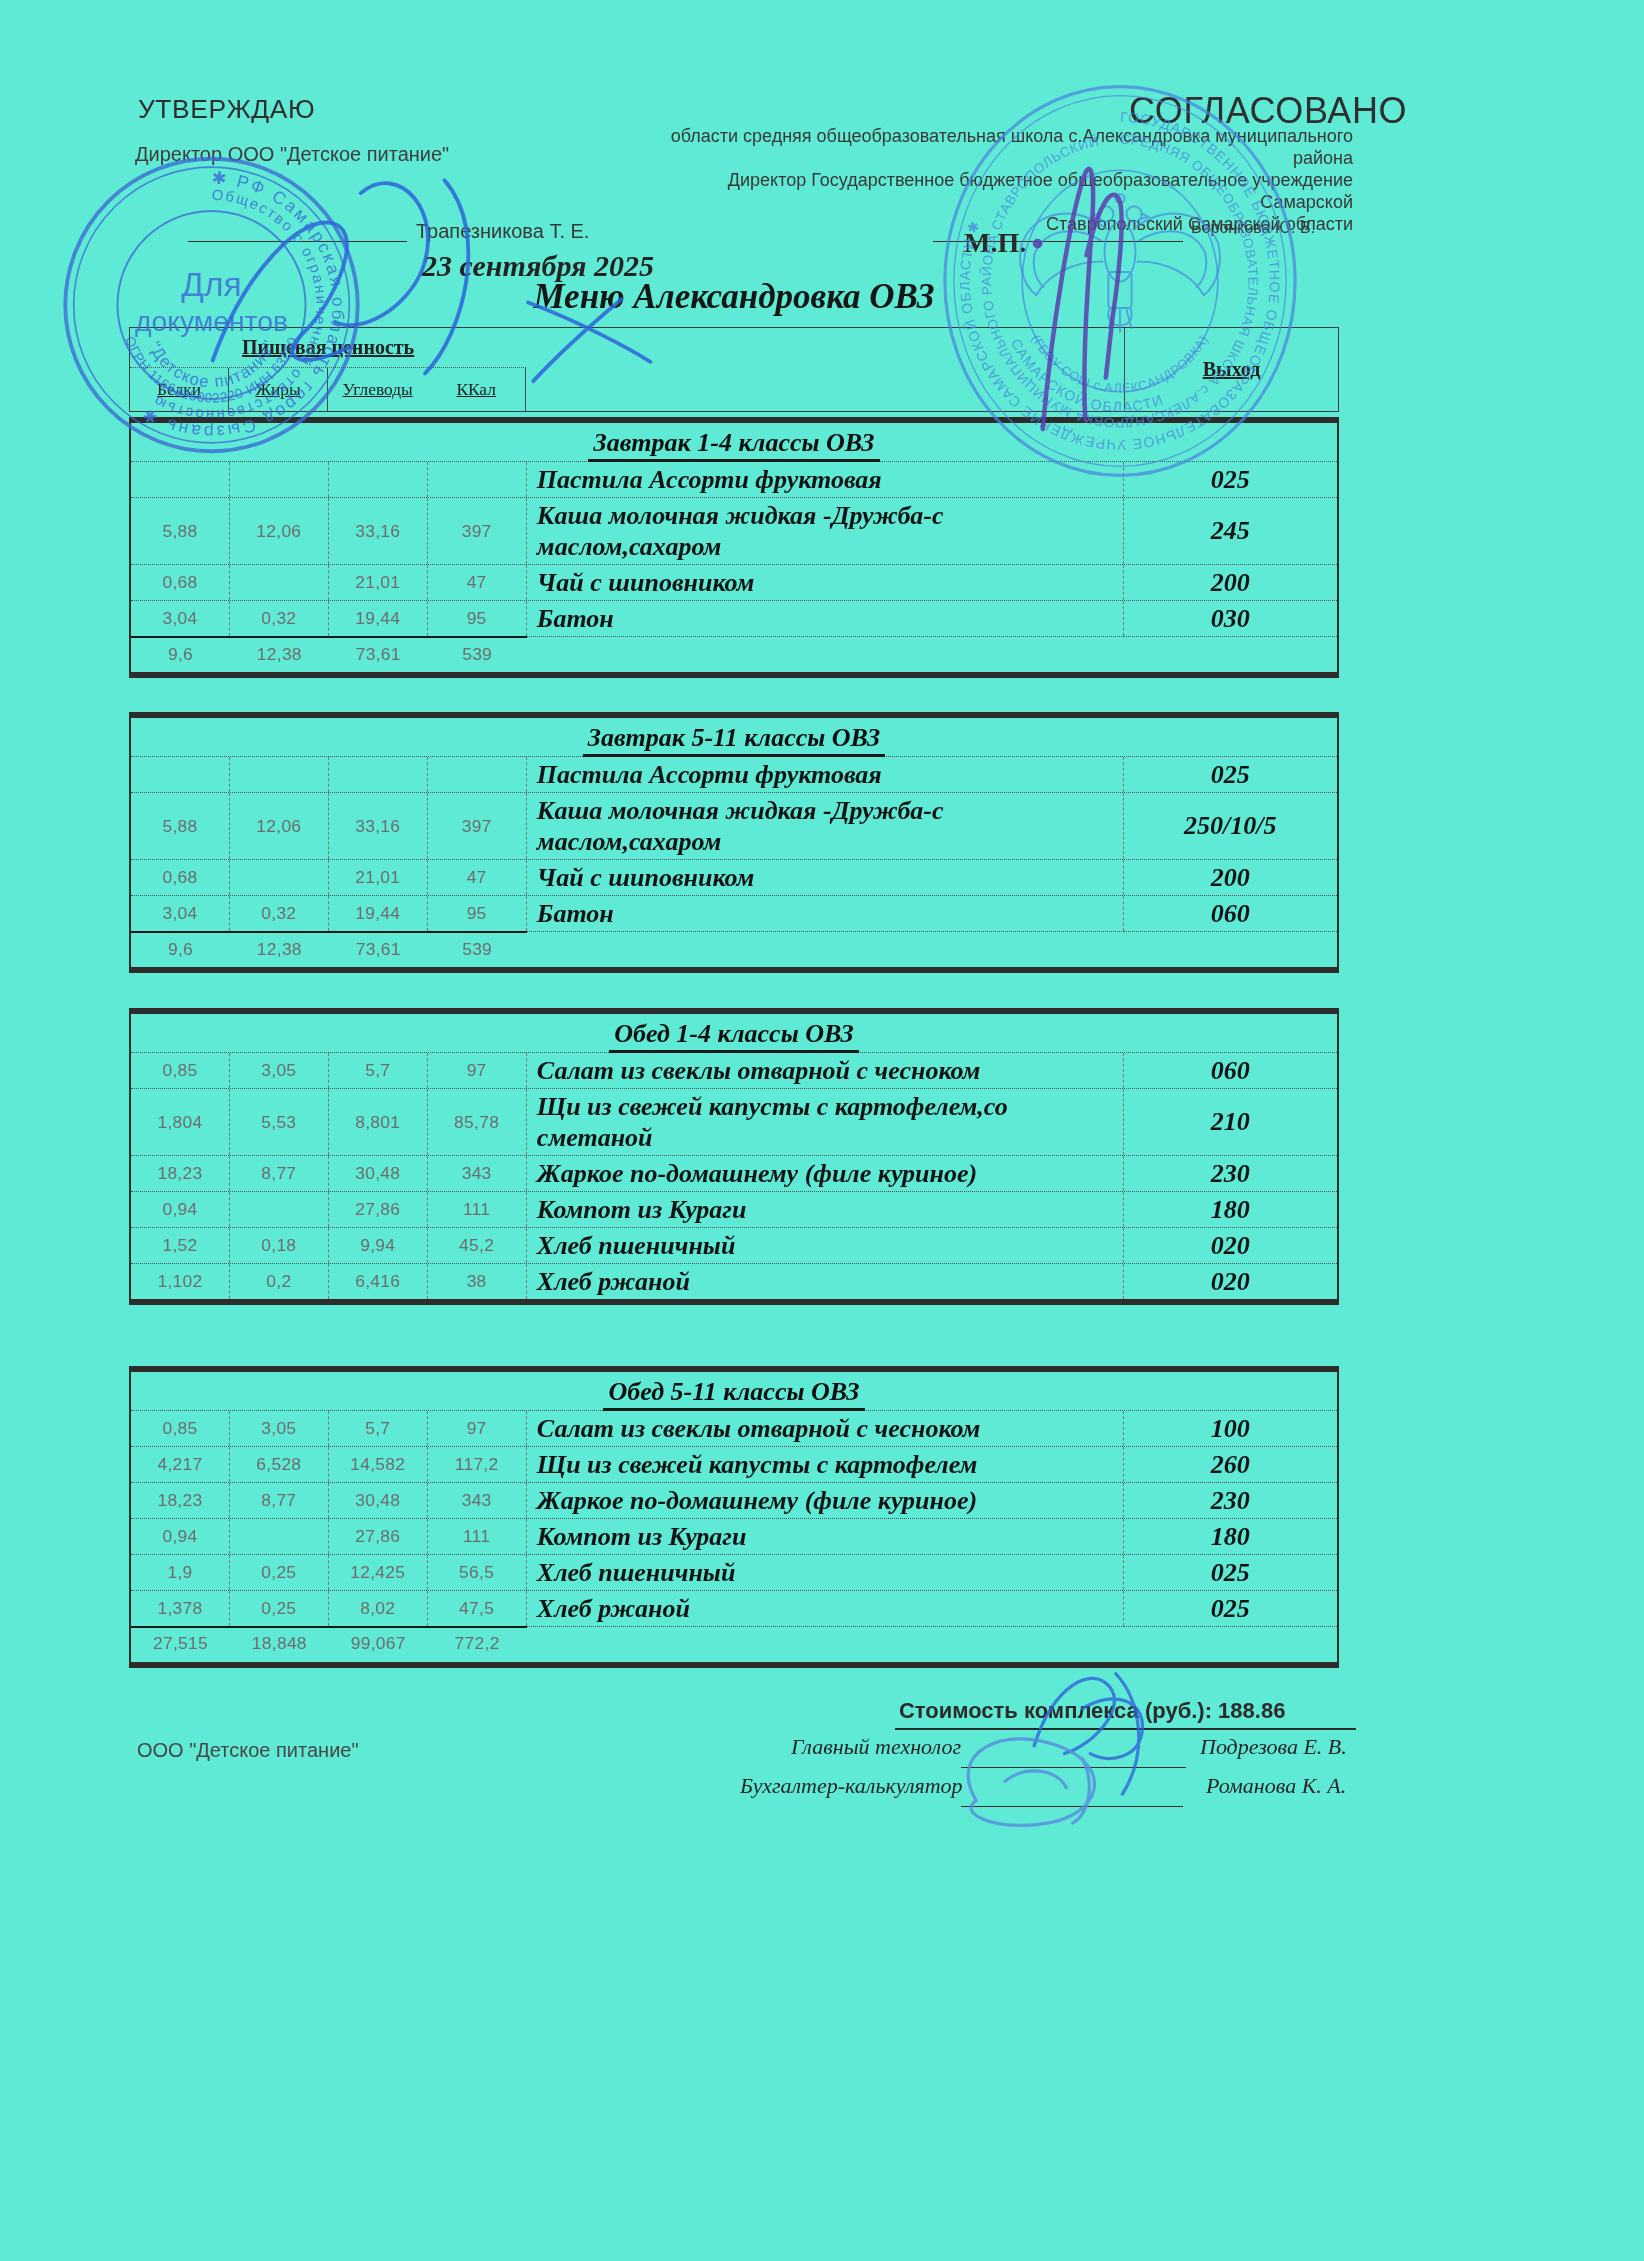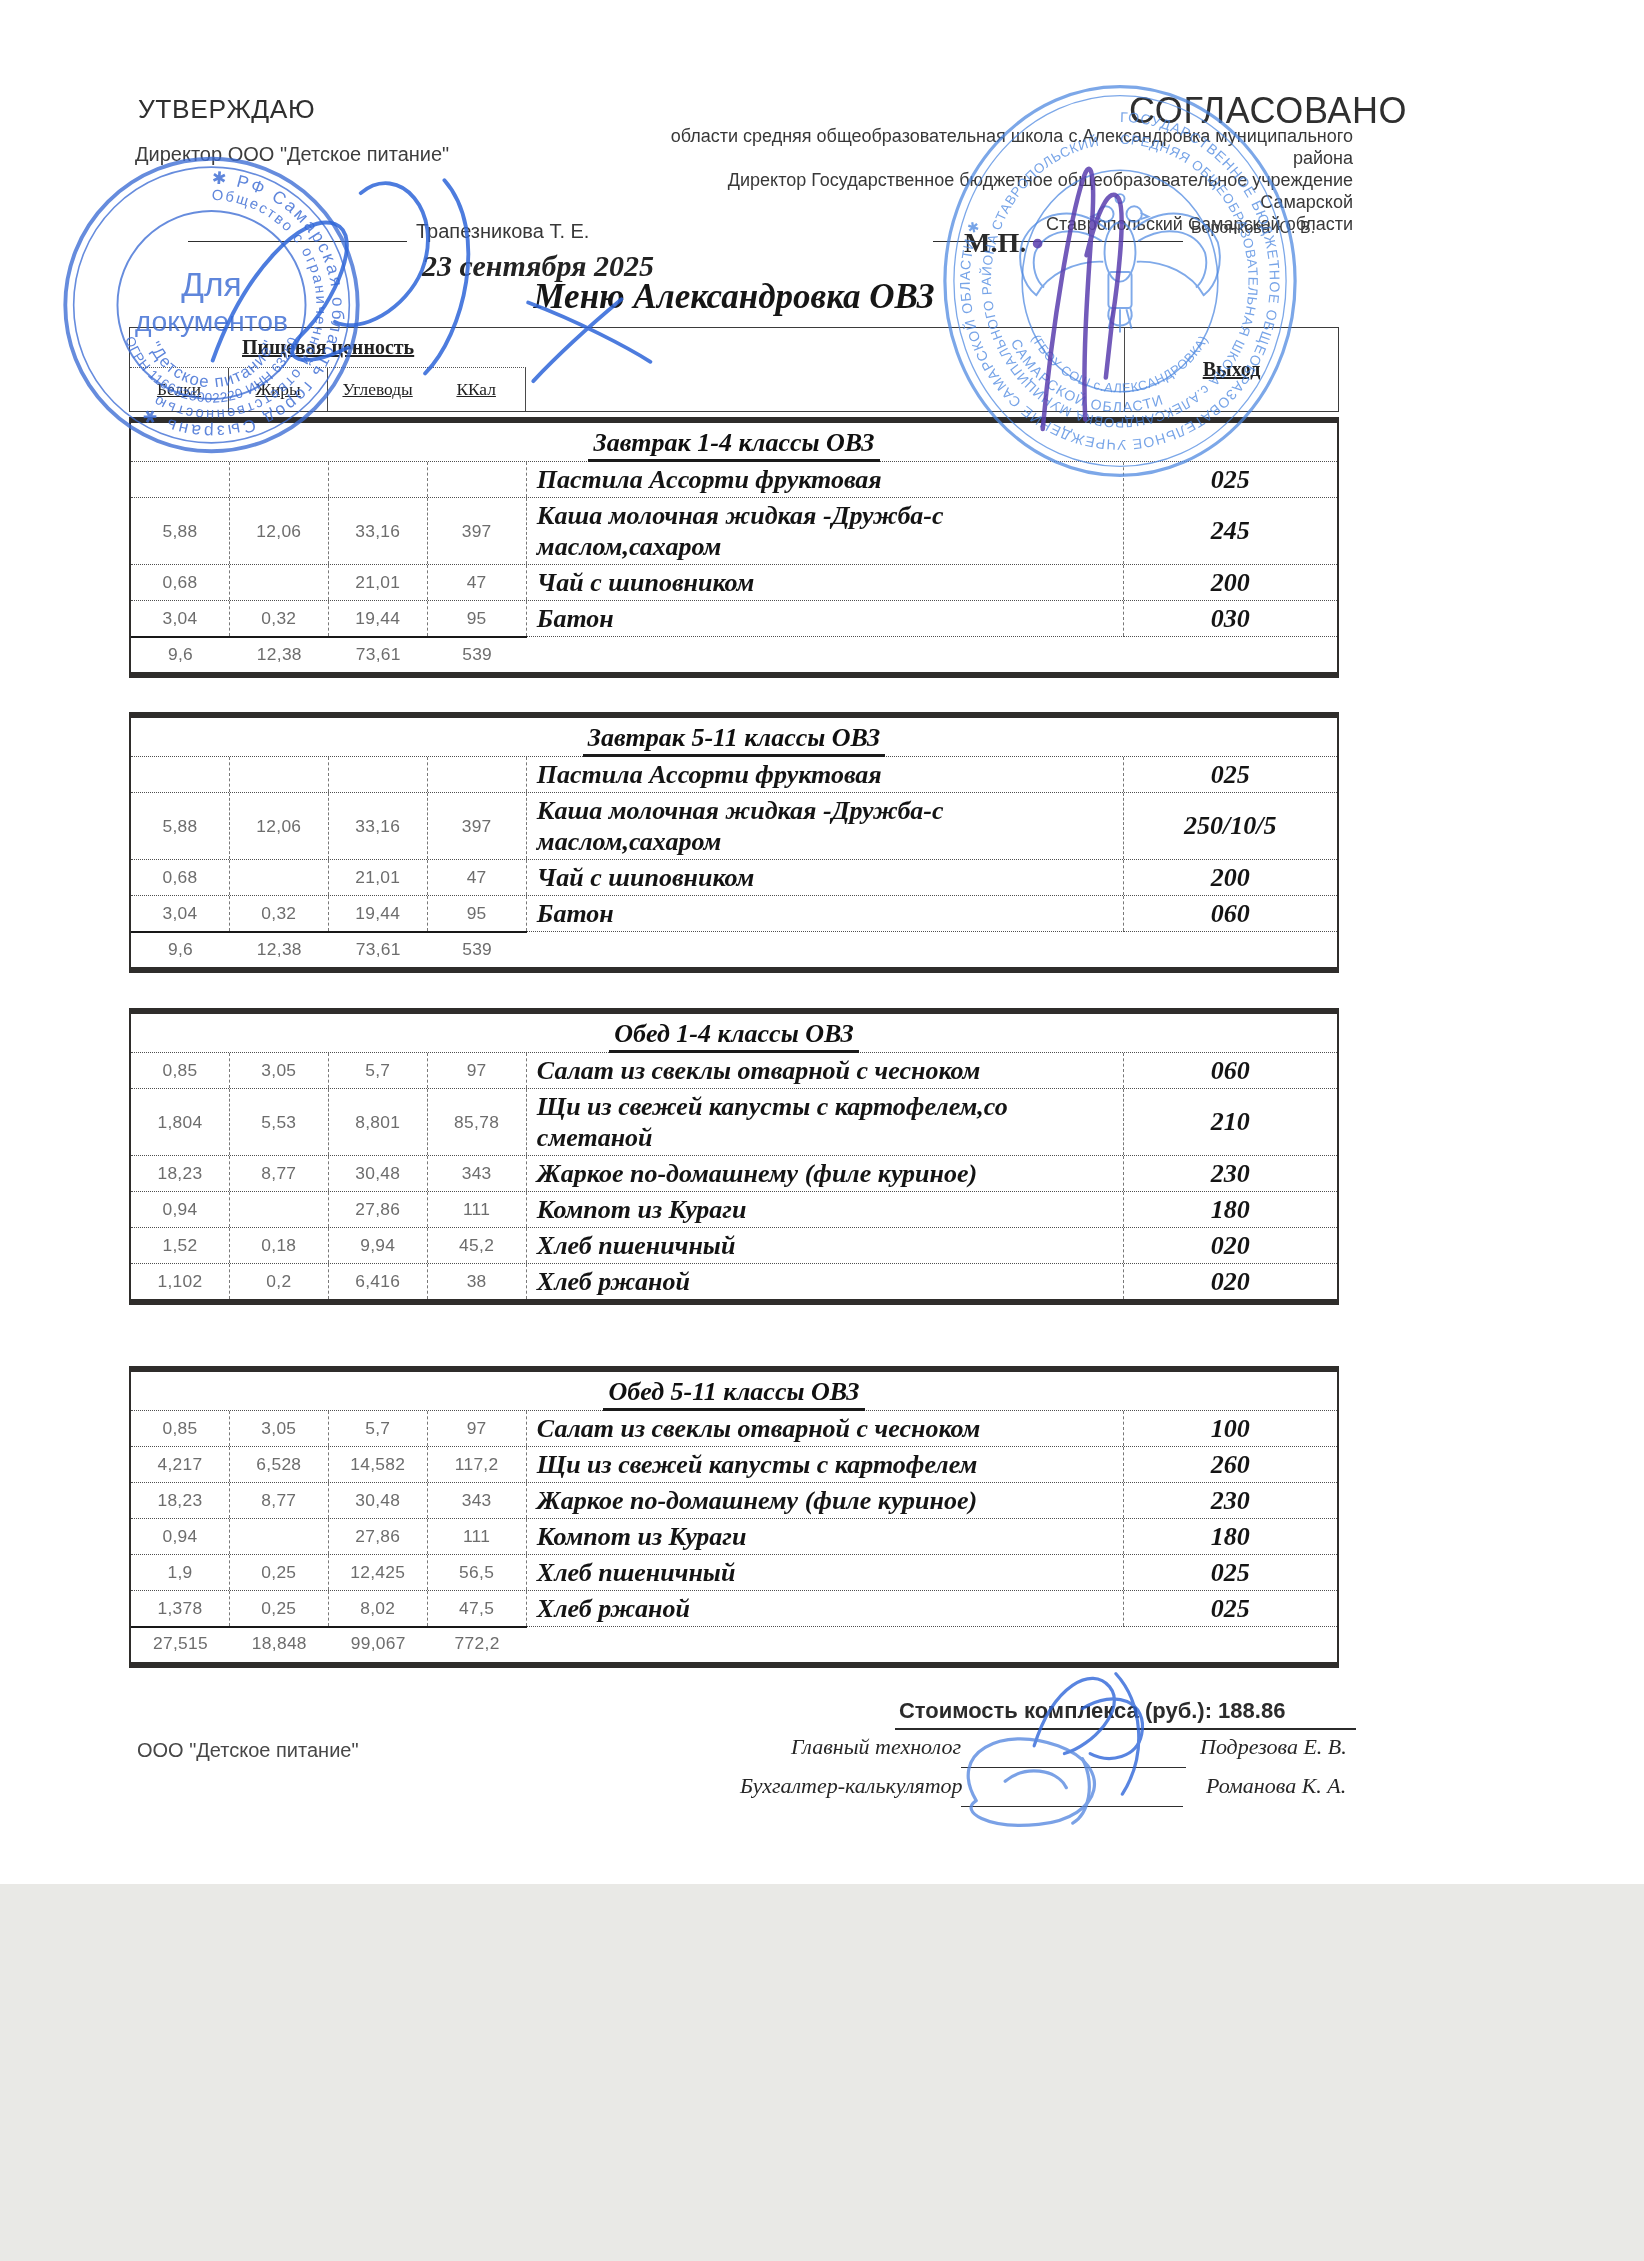--- a/index.html
+++ b/index.html
@@ -1,17 +1,17 @@
 <!DOCTYPE html>
 <html style="font-size:10.3px"><head>
 <meta charset="utf-8">
 <style>
   html,body{margin:0;padding:0;}
   body{width:1644px;height:2261px;background:#e9e9e6;font-family:"Liberation Sans",sans-serif;}
-  .page{position:relative;width:1644px;height:1884px;background:#ffffff;overflow:hidden;}
+  .page{position:relative;width:1644px;height:2261px;background:#5eead4;overflow:hidden;}
 
   
   .hd{position:absolute;color:#3a3a3a;}
   .approve-heading{left:138px;top:94px;font-size:26.4px;letter-spacing:0.6px;color:#2f2f2f;}
   .agree-heading{left:1129px;top:90px;font-size:36px;letter-spacing:0.6px;color:#2f2f2f;}
   .left-sub{left:135px;top:143px;font-size:20px;color:#3d3d3d;}
   .org-block{left:644px;top:125px;width:709px;text-align:right;font-size:18px;line-height:22px;color:#383838;}
   .sigline{position:absolute;border-bottom:1.9px solid #2e2e2e;height:0.6px;}
   .l-line{left:188px;top:240px;width:219px;}
   .r-line{left:933px;top:240px;width:250px;}

